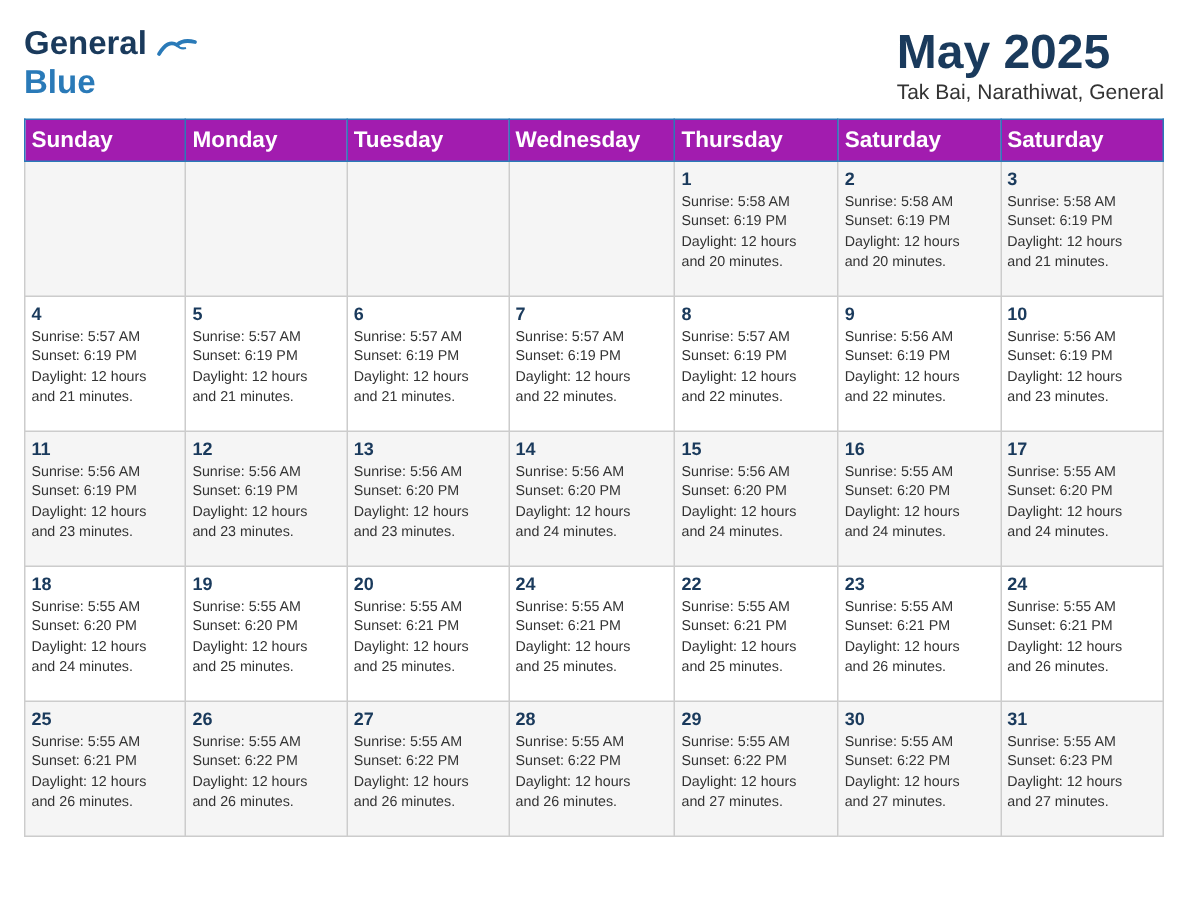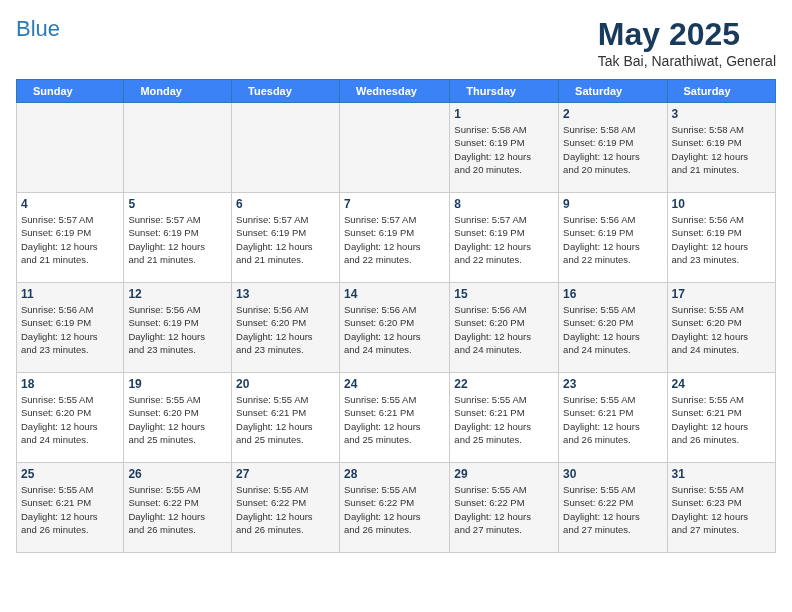--- a/index.html
+++ b/index.html
@@ -36,25 +36,25 @@
     .title-block .location {
       font-size: 14px;
       color: #333;
     }
     table {
       width: 100%;
       border-collapse: collapse;
       font-size: 10px;
     }
     thead tr th {
-      background-color: #3b82f6;
+      background-color: #a21caf;
       color: #fff;
-      padding: 5px 16px;
+      padding: 5px 4px;
       text-align: left;
-      font-size: 11px;
+      font-size: 15px;
       font-weight: bold;
       border: 1px solid #2a7ab8;
     }
     tbody tr td {
       border: 1px solid #ccc;
       vertical-align: top;
       padding: 4px;
       width: 113px;
       min-height: 80px;
       height: 90px;
@@ -79,22 +79,31 @@
     }
     .empty-cell {
       background-color: #f5f5f5;
     }
   </style>
 </head>
 <body>
 
 <div class="header">
   <div class="logo">
+    <div class="logo-row">
+      <div>
+        <span style="font-size:22px;font-weight:bold;color:#1a3a5c;">General</span>
+        <svg width="28" height="16" viewBox="0 0 28 16" style="display:inline-block;vertical-align:middle;margin-left:2px;">
+          <path d="M2 12 Q8 2 14 6 Q18 2 26 4" stroke="#2a7ab8" stroke-width="2.5" fill="none" stroke-linecap="round"></path>
+          <path d="M14 6 Q16 9 20 8" stroke="#2a7ab8" stroke-width="1.5" fill="none"></path>
+        </svg>
+      </div>
+    </div>
     <div>
-      <span style="font-size:22px;font-weight:normal;color:#2a7ab8;">Blue</span>
+      <span style="font-size:22px;font-weight:bold;color:#2a7ab8;">Blue</span>
     </div>
   </div>
   <div class="title-block">
     <div class="month-year">May 2025</div>
     <div class="location">Tak Bai, Narathiwat, General</div>
   </div>
 </div>
 
 <table>
   <thead>

